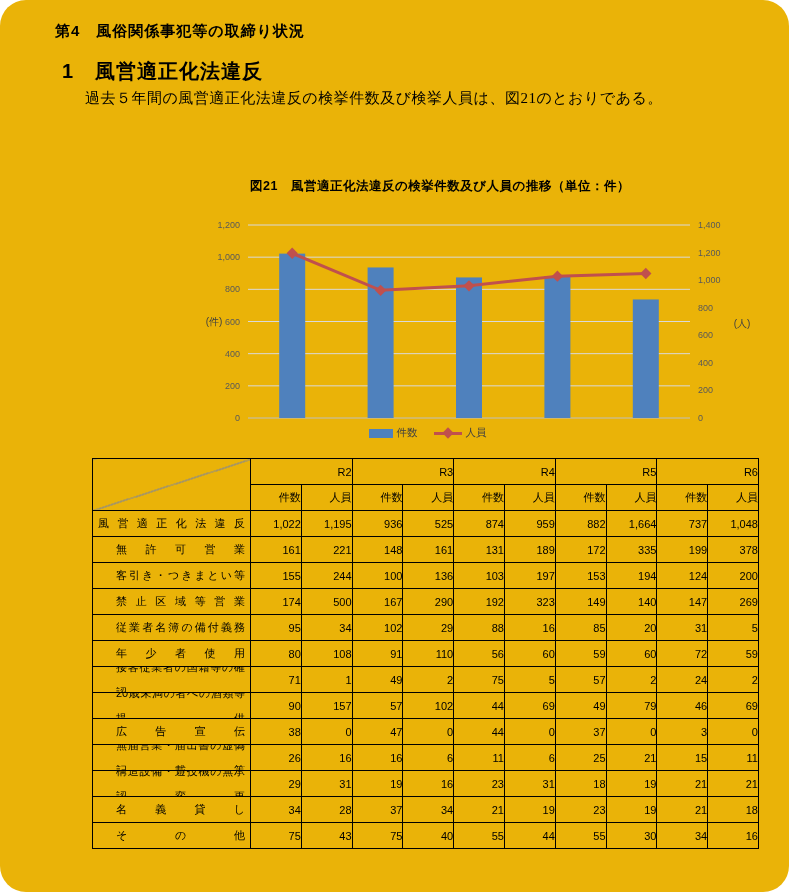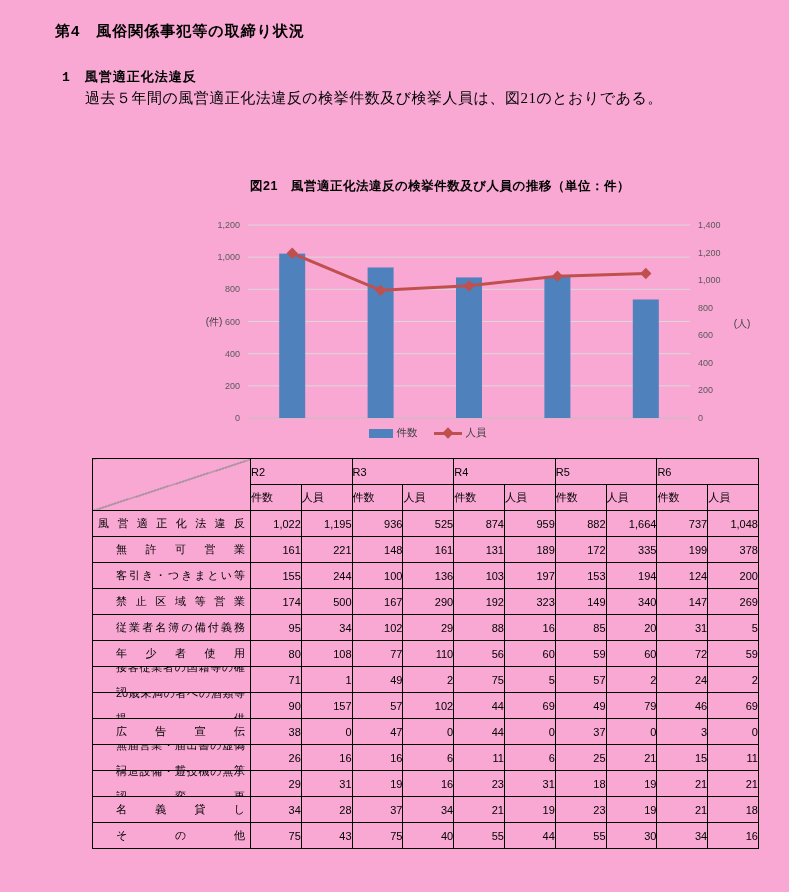--- a/index.html
+++ b/index.html
@@ -1,19 +1,19 @@
 <!DOCTYPE html>
 <html><head>
 <meta charset="utf-8">
 <style>
   html,body{margin:0;padding:0;background:#fff;}
-  #page{position:relative;width:789px;height:892px;background:#f9a8d4;overflow:hidden;
-        font-family:"Liberation Sans",sans-serif;color:#000;}
+  #page{position:relative;width:789px;height:892px;background:#eab308;overflow:hidden;
+        font-family:"Liberation Sans",sans-serif;color:#000;border-radius:26px;}
   .h1{position:absolute;left:55px;top:22px;font-size:15px;font-weight:bold;letter-spacing:1px;}
-  .h2{position:absolute;left:62px;top:68px;font-size:13px;font-weight:bold;letter-spacing:1px;font-family:Liberation Mono, monospace;}
+  .h2{position:absolute;left:62px;top:58px;font-size:20px;font-weight:bold;letter-spacing:1px;}
   .para{position:absolute;left:85px;top:89px;font-size:15px;
         font-family:"Liberation Serif",serif;letter-spacing:0.5px;}
   .fig-title{position:absolute;left:100px;top:178px;width:680px;text-align:center;
         font-size:12.5px;font-weight:bold;letter-spacing:0.5px;}
   #chart-wrap{position:absolute;left:90px;top:205px;width:690px;height:225px;}
   #legend{position:absolute;left:95px;top:426px;width:665px;display:flex;
         justify-content:center;align-items:center;gap:16px;font-size:10.5px;color:#404040;}
   .legend-item{display:flex;align-items:center;gap:4px;}
   .swatch-bar{width:24px;height:9px;background:#4F81BD;display:inline-block;}
   .swatch-line{position:relative;width:28px;height:11px;display:inline-block;}
@@ -21,21 +21,21 @@
   .swatch-line .dm{position:absolute;left:10px;top:1px;width:8px;height:8px;background:#C0504D;
         transform:rotate(45deg);}
   #table-wrap{position:absolute;left:92px;top:458px;}
   table.stats{border-collapse:collapse;table-layout:fixed;width:666px;font-size:11px;}
   table.stats th,table.stats td{border:1px solid #000;padding:0;height:25px;
         font-weight:normal;overflow:hidden;}
   th.diag{background:
      linear-gradient(to bottom right,
        transparent calc(50% - 0.6px), #8a8a8a calc(50% - 0.6px),
        #8a8a8a calc(50% + 0.6px), transparent calc(50% + 0.6px));}
-  th.year,th.sub{text-align:left;font-size:11px;}
+  th.year,th.sub{text-align:right;font-size:11px;}
   td.num{text-align:right;padding-right:6px;font-size:11px;}
   td.lblcell{padding:0;}
   .lblflex{display:flex;height:25px;align-items:flex-end;}
   .gutter{width:17px;border-right:1px solid #000;flex:0 0 17px;}
   .lbl{flex:1;align-self:center;text-align:justify;text-align-last:justify;
        padding:0 5px;font-size:11px;line-height:25px;}
   svg text{font-family:"Liberation Sans",sans-serif;}
 </style>
 </head>
 <body>
@@ -200,21 +200,21 @@
                 <div class="lbl">禁止区域等営業</div>
               </div>
             </td>
             <td class="num">174</td>
             <td class="num">500</td>
             <td class="num">167</td>
             <td class="num">290</td>
             <td class="num">192</td>
             <td class="num">323</td>
             <td class="num">149</td>
-            <td class="num">340</td>
+            <td class="num">140</td>
             <td class="num">147</td>
             <td class="num">269</td>
           </tr>
           <tr>
             <td class="lblcell">
               <div class="lblflex">
                 <div class="gutter"></div>
                 <div class="lbl">従業者名簿の備付義務</div>
               </div>
             </td>
@@ -231,21 +231,21 @@
           </tr>
           <tr>
             <td class="lblcell">
               <div class="lblflex">
                 <div class="gutter"></div>
                 <div class="lbl">年少者使用</div>
               </div>
             </td>
             <td class="num">80</td>
             <td class="num">108</td>
-            <td class="num">77</td>
+            <td class="num">91</td>
             <td class="num">110</td>
             <td class="num">56</td>
             <td class="num">60</td>
             <td class="num">59</td>
             <td class="num">60</td>
             <td class="num">72</td>
             <td class="num">59</td>
           </tr>
           <tr>
             <td class="lblcell">

